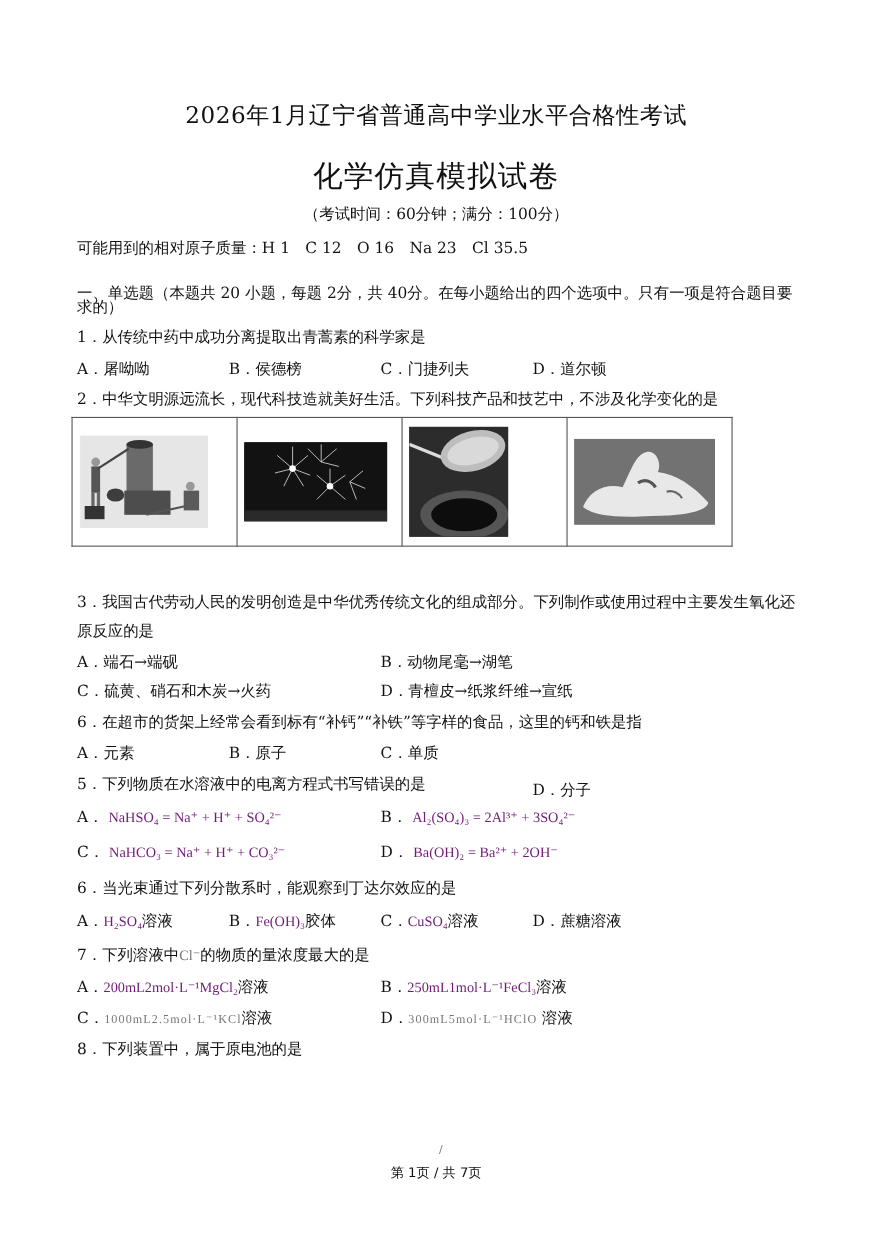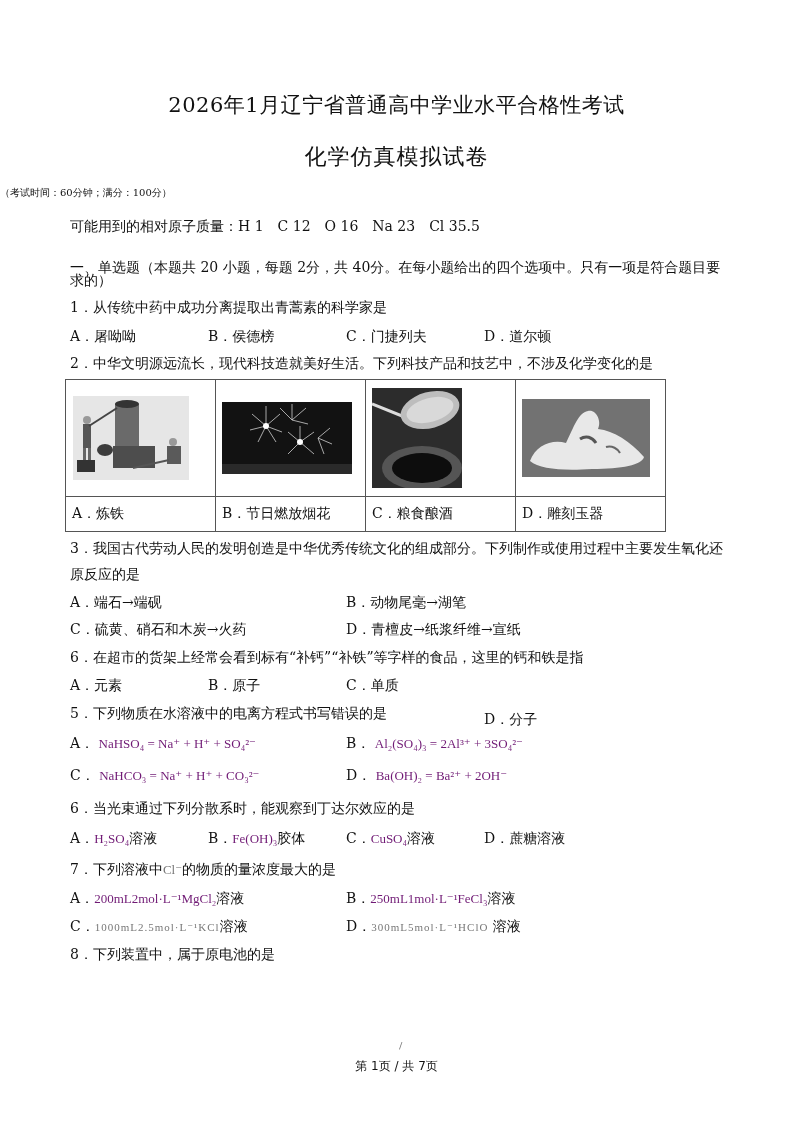--- a/index.html
+++ b/index.html
@@ -1,21 +1,21 @@
 <!DOCTYPE html>
 <html><head>
 <meta charset="utf-8">
 <style>
   html, body { margin: 0; padding: 0; background: #ffffff; }
   body { width: 793px; height: 1122px; position: relative; overflow: hidden;
          font-family: "DejaVu Serif", "Liberation Serif", serif; color: #111; }
   .abs { position: absolute; }
   .title1 { left: 0; width: 793px; top: 91px; text-align: center; font-size: 21px; letter-spacing: 0.5px; }
-  .title2 { left: 0; width: 793px; top: 142px; text-align: center; font-size: 22px; letter-spacing: 1px; }
-  .subtitle { left: 0; width: 793px; top: 186px; font-size: 10px; }
+  .title2 { left: 0; width: 793px; top: 142px; text-align: center; font-size: 27px; letter-spacing: 1px; }
+  .subtitle { left: 0; width: 793px; top: 186px; text-align: center; font-size: 14px; }
   .line { left: 70px; font-size: 14px; white-space: nowrap; line-height: 18px; }
   .opt { position: absolute; font-size: 14px; white-space: nowrap; line-height: 18px; }
   .formula { font-family: "Liberation Serif", "DejaVu Serif", serif; color: #701a75; font-size: 13px; }
   .grey { color: #777; }
   table.imgtbl { position: absolute; left: 65px; top: 379px; width: 601px; border-collapse: collapse; }
   table.imgtbl td { border: 1.5px solid #555; width: 25%; padding: 0; vertical-align: middle; }
   table.imgtbl tr.imgs td { height: 116px; }
   table.imgtbl tr.caps td { height: 34px; font-size: 14px; padding-left: 6px; }
   .pic { position: relative; background: #ccc; overflow: hidden; }
   .footer { left: 0; width: 793px; top: 1058px; text-align: center; font-size: 12px; font-family: "DejaVu Sans", sans-serif; }
@@ -109,26 +109,20 @@
       <div class="pic" style="width:128px;height:78px;margin-left:6px;background:#777;">
         <svg width="128" height="78" viewBox="0 0 128 78">
           <rect width="128" height="78" fill="#727272"></rect>
           <path d="M8 62 C14 46 30 40 44 44 C52 28 56 14 66 12 C74 10 80 22 76 30 C92 32 108 42 122 58 C120 66 100 70 70 70 C40 72 18 70 8 62 Z" fill="#e8e8e8"></path>
           <path d="M58 40 C64 36 70 38 74 44" stroke="#555" stroke-width="3" fill="none"></path>
           <path d="M84 48 C90 46 96 50 98 54" stroke="#666" stroke-width="2" fill="none"></path>
         </svg>
       </div>
     </td>
   </tr>
-  <tr class="caps">
-    <td>A．炼铁</td>
-    <td>B．节日燃放烟花</td>
-    <td>C．粮食酿酒</td>
-    <td>D．雕刻玉器</td>
-  </tr>
 </tbody>
   </table>
 
 <div class="abs line" style="top:539px;">3．我国古代劳动人民的发明创造是中华优秀传统文化的组成部分。下列制作或使用过程中主要发生氧化还</div>
 <div class="abs line" style="top:565px;">原反应的是</div>
 <div class="opt" style="left:70px; top:593px;">A．端石→端砚</div>
 <div class="opt" style="left:346px; top:593px;">B．动物尾毫→湖笔</div>
 <div class="opt" style="left:70px; top:620px;">C．硫黄、硝石和木炭→火药</div>
 <div class="opt" style="left:346px; top:620px;text-align:right;">D．青檀皮→纸浆纤维→宣纸</div>
 

